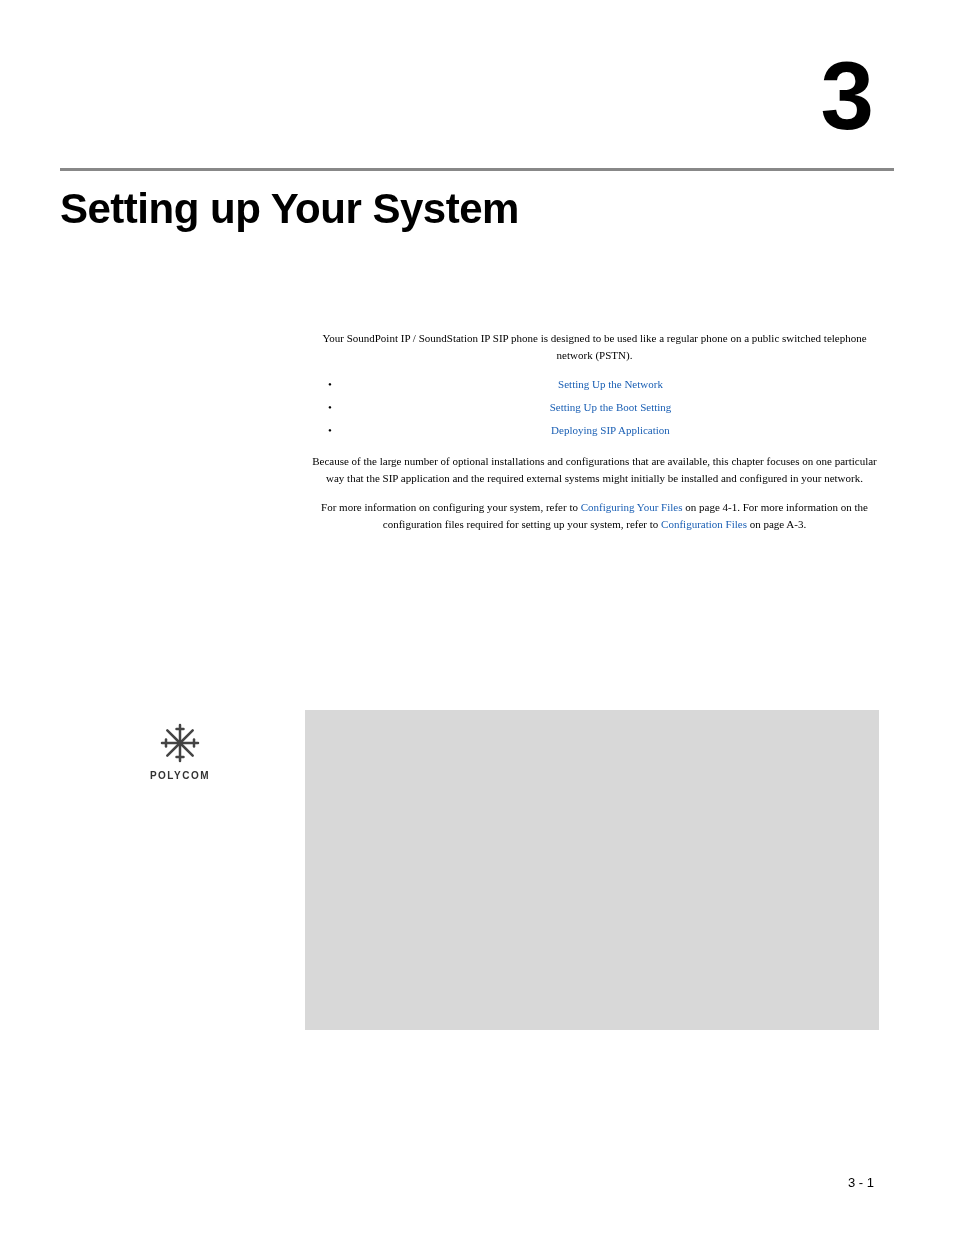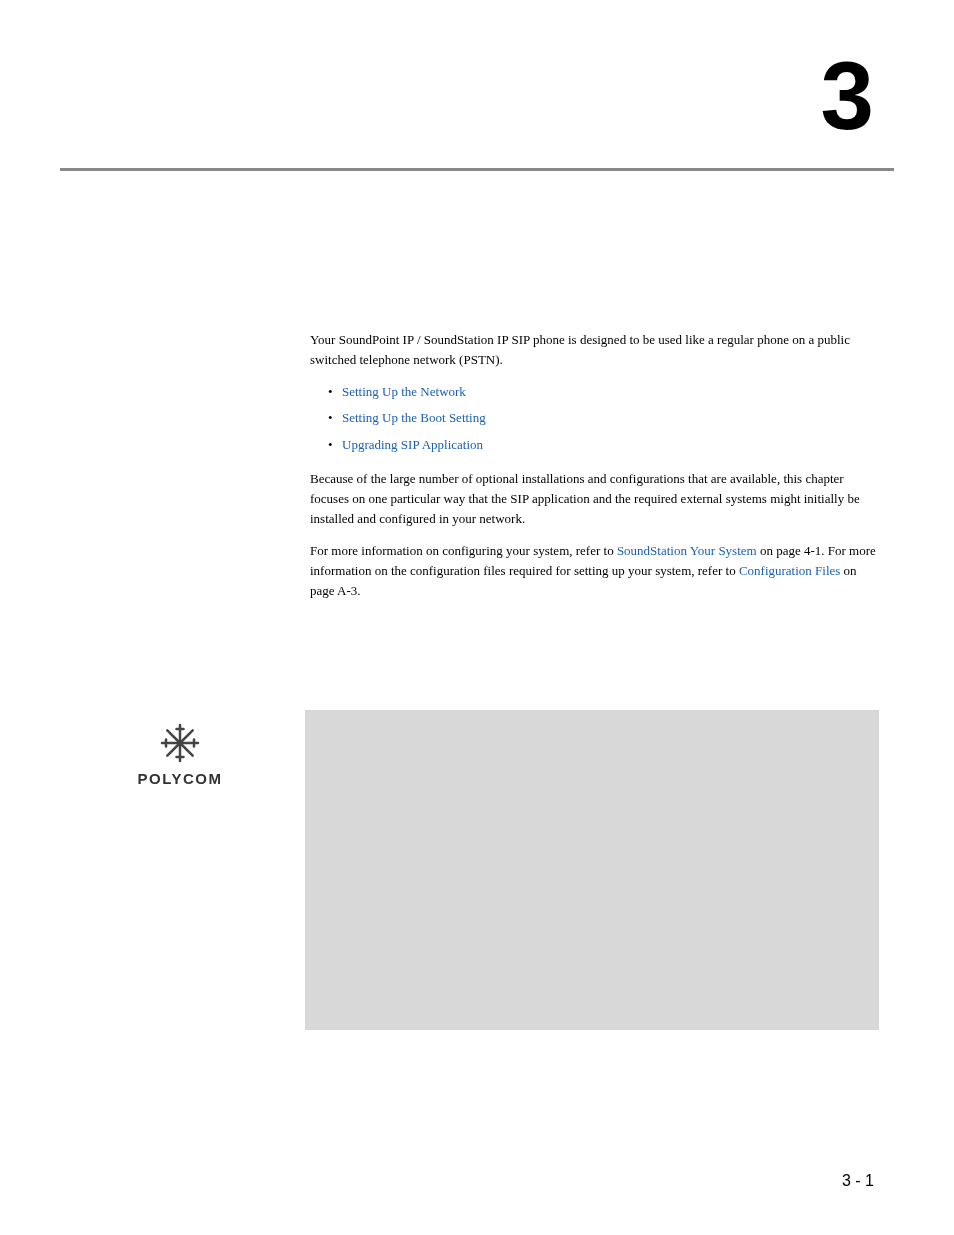--- a/index.html
+++ b/index.html
@@ -54,23 +54,24 @@
       color: #000;
       letter-spacing: -0.5px;
     }
 
     
     .content {
       position: absolute;
       top: 330px;
       left: 310px;
       right: 75px;
-      font-size: 13px;
+      font-size: 11px;
       line-height: 1.55;
       color: #000;
+      text-align: center;
     }
 
     .content p {
       margin-bottom: 12px;
     }
 
     .content ul {
       margin: 8px 0 14px 0;
       padding-left: 18px;
       list-style: none;
@@ -120,74 +121,75 @@
     }
 
     .logo-icon {
       width: 46px;
       height: 46px;
       margin-bottom: 4px;
     }
 
     .logo-text {
       font-family: Arial, Helvetica, sans-serif;
-      font-size: 15px;
+      font-size: 10px;
       font-weight: bold;
       letter-spacing: 1.5px;
       color: #333;
     }
 
     .gray-box {
       flex: 1;
       background: #d8d8d8;
       height: 320px;
       margin-left: 5px;
     }
 
     
     .page-number {
       position: absolute;
       bottom: 45px;
       right: 80px;
-      font-size: 16px;
+      font-size: 13px;
       font-family: Arial, Helvetica, sans-serif;
       color: #000;
     }
   </style>
 </head>
 <body>
 
 <div class="page">
 
   <div class="chapter-number">3</div>
 
   <div class="chapter-rule"></div>
 
+  <div class="chapter-title">Setting up Your System</div>
 
   <div class="content">
 
     <p>Your SoundPoint IP / SoundStation IP SIP phone is designed to be used like a regular phone on a public switched telephone network (PSTN).</p>
 
 
     <ul>
       <li>
         <a class="link" href="#">Setting Up the Network</a>
       </li>
       <li>
         <a class="link" href="#">Setting Up the Boot Setting</a>
       </li>
       <li>
-        <a class="link" href="#">Upgrading SIP Application</a>
+        <a class="link" href="#">Deploying SIP Application</a>
       </li>
     </ul>
 
     <p>Because of the large number of optional installations and configurations that are available, this chapter focuses on one particular way that the SIP application and the required external systems might initially be installed and configured in your network.</p>
 
     <p>
-      <span>For more information on configuring your system, refer to </span><a class="link" href="#">SoundStation Your System</a><span> on page 4-1. For more information on the configuration files required for setting up your system, refer to </span><a class="link" href="#">Configuration Files</a><span> on page A-3.</span>
+      <span>For more information on configuring your system, refer to </span><a class="link" href="#">Configuring Your Files</a><span> on page 4-1. For more information on the configuration files required for setting up your system, refer to </span><a class="link" href="#">Configuration Files</a><span> on page A-3.</span>
     </p>
 
   </div>
 
   <div class="bottom-area">
 
     <div class="logo-area">
       <div class="polycom-logo">
 
         <svg class="logo-icon" viewBox="0 0 46 46" xmlns="http://www.w3.org/2000/svg">

